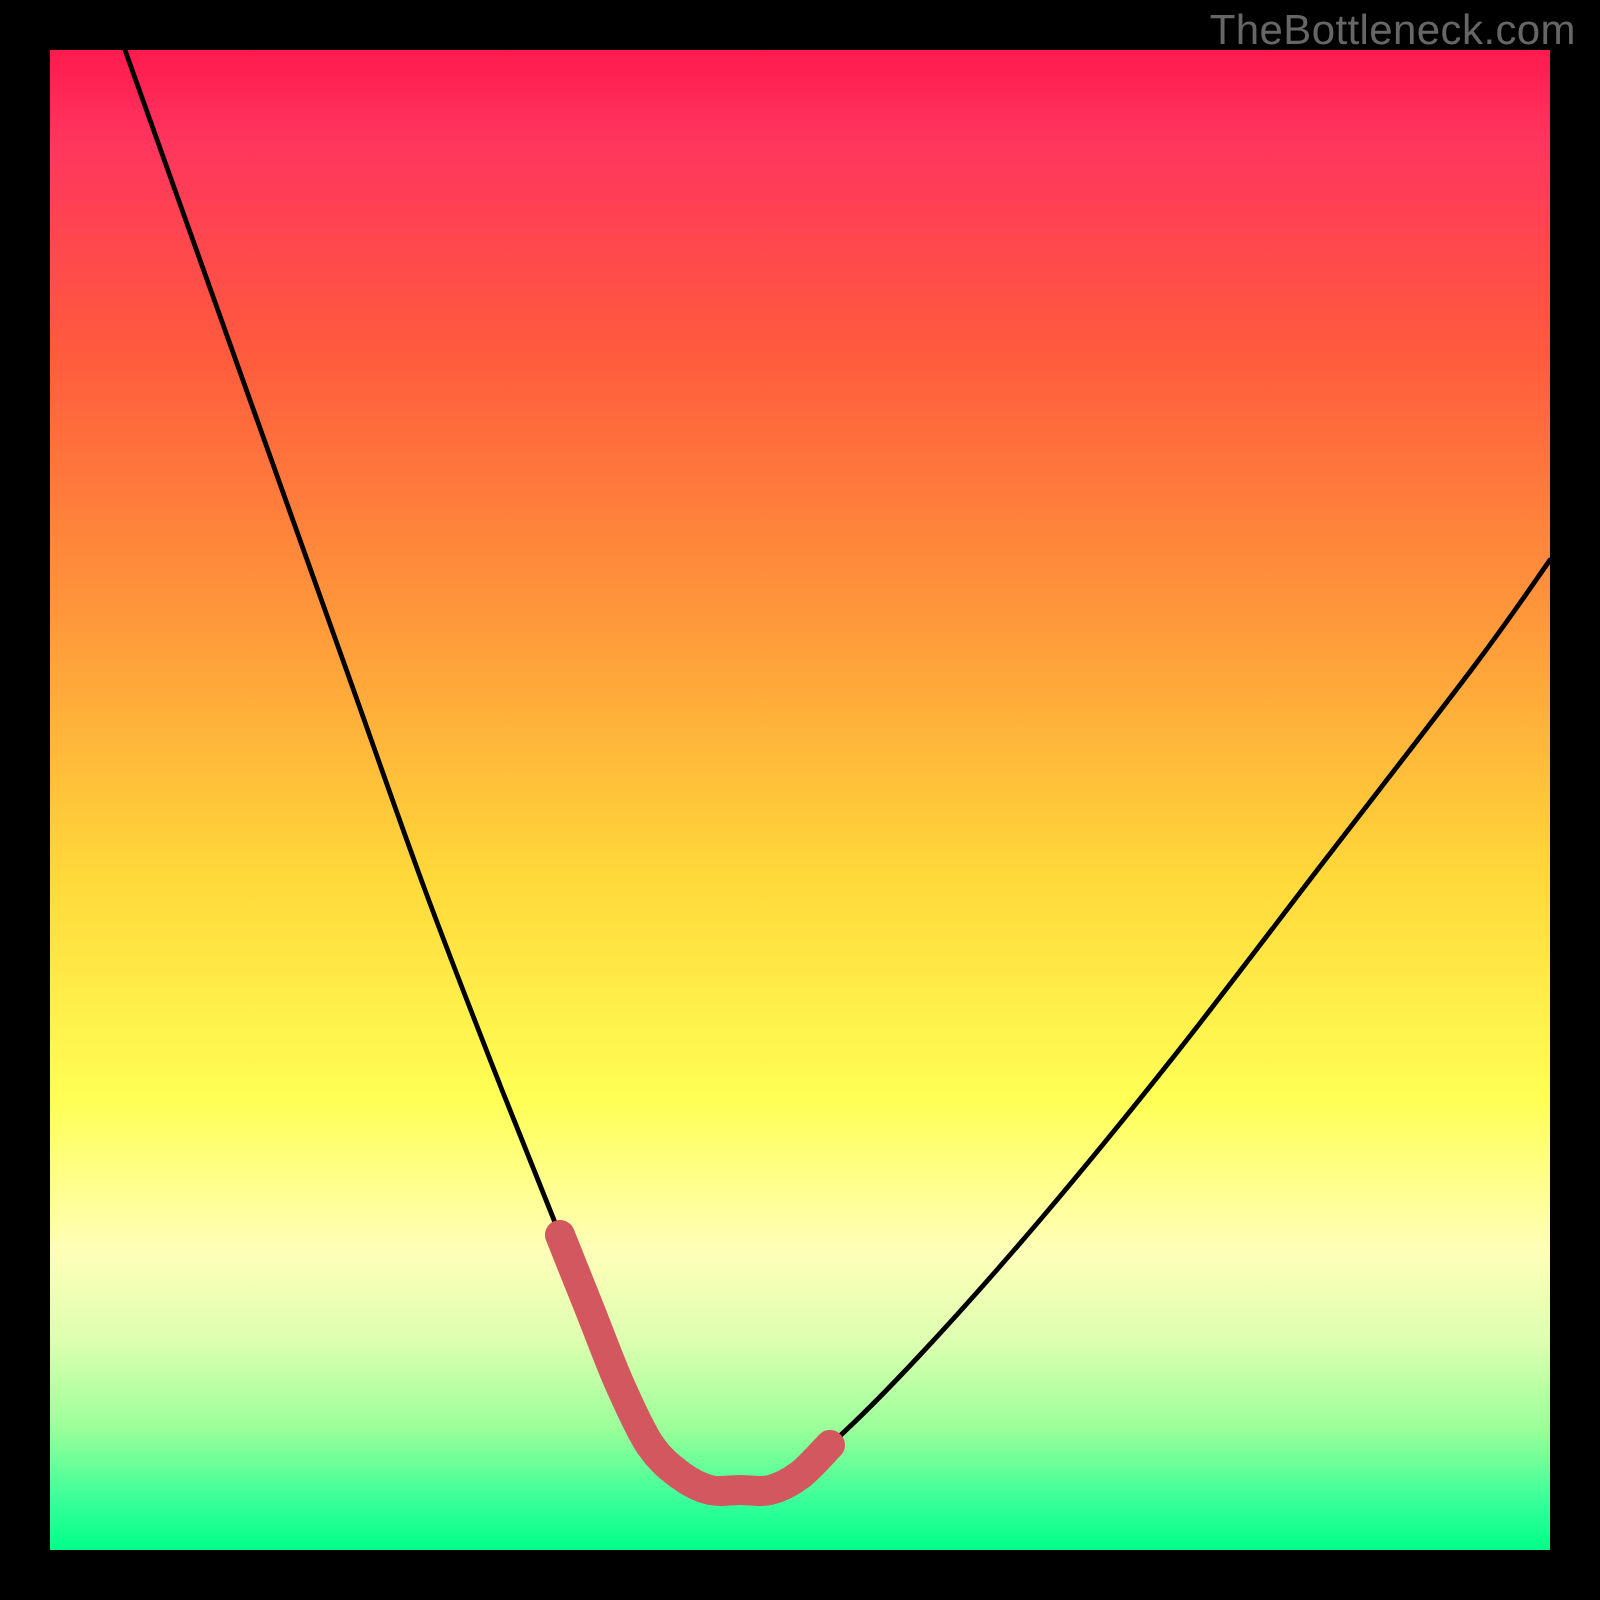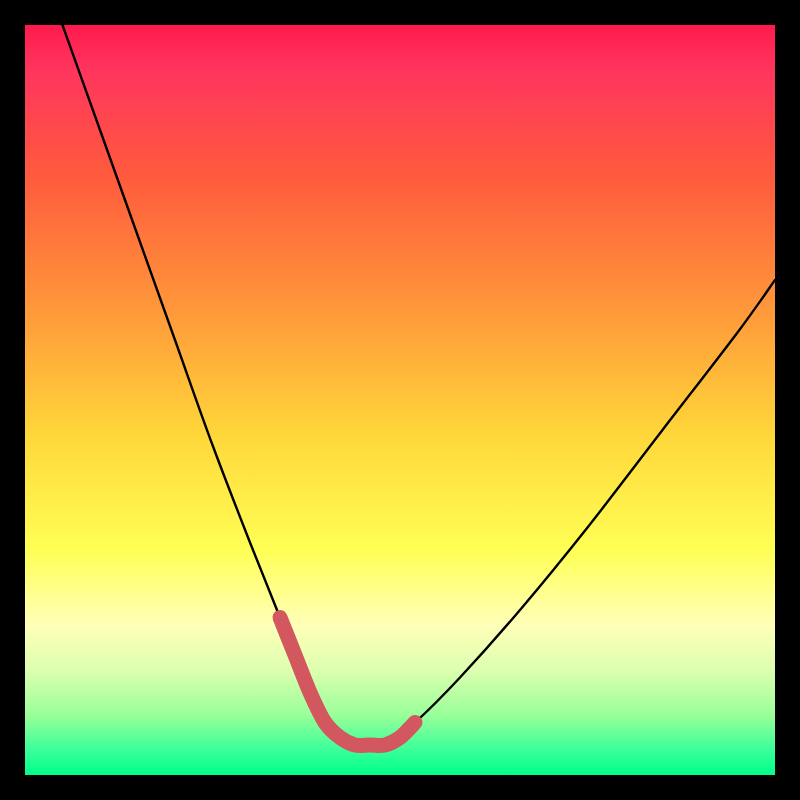--- a/index.html
+++ b/index.html
@@ -54,19 +54,20 @@
     left: 0;
     top: 0;
     width: 750px;
     height: 750px;
   }
 </style>
 </head>
 <body>
 
 <div class="frame">
+  <div class="watermark">TheBottleneck.com</div>
   <div class="plot">
     <svg class="curves" viewBox="0 0 750 750">
       <path id="main-curve" fill="none" stroke="#000" stroke-width="2.4" stroke-linecap="round" d="M 37.5 0 C 43.75 17.5, 62.5 70, 75 105 C 87.5 140, 100 175, 112.5 210 C 125 245, 137.5 280.00000000000006, 150 315.00000000000006 C 162.5 350.00000000000006, 175 386.25, 187.5 420 C 200 453.75, 213.75 488.75, 225 517.5 C 236.25 546.25, 246.25000000000003 571.25, 255.00000000000003 592.5 C 263.75 613.75, 271.25 630, 277.5 645 C 283.75 660, 287.5 672.5, 292.5 682.5 C 297.5 692.5, 302.5 698.75, 307.5 705 C 312.5 711.25, 317.5 717.5, 322.5 720 C 327.5 722.5, 331.25 720, 337.5 720 C 343.75 720, 351.25 723.75, 360 720 C 368.75 716.25, 377.5 708.75, 390 697.5 C 402.5 686.25, 417.49999999999994 671.25, 434.99999999999994 652.5 C 452.49999999999994 633.75, 473.75 610, 495 585 C 516.25 560, 538.75 532.5, 562.5 502.5 C 586.25 472.5, 612.5 437.5, 637.5 405 C 662.5 372.5, 693.75 332.5, 712.5 307.5 C 731.25 282.5, 743.75 263.75, 750 255"></path>
       <path id="highlight-curve" fill="none" stroke="#d2575f" stroke-width="15" stroke-linecap="round" stroke-linejoin="round" d="M 255.00000000000003 592.5 C 257.5 598.75, 265 617.5, 270 630 C 275 642.5, 280 656.25, 285 667.5 C 290 678.75, 295 690, 300 697.5 C 305 705, 310 708.75, 315 712.5 C 320 716.25, 325 718.75, 330 720 C 335 721.25, 340 720, 345 720 C 350 720, 355 721.25, 360 720 C 365 718.75, 370 716.25, 375 712.5 C 380 708.75, 387.5 700, 390 697.5"></path>
     </svg>
   </div>
 </div>
 
 </body></html>

